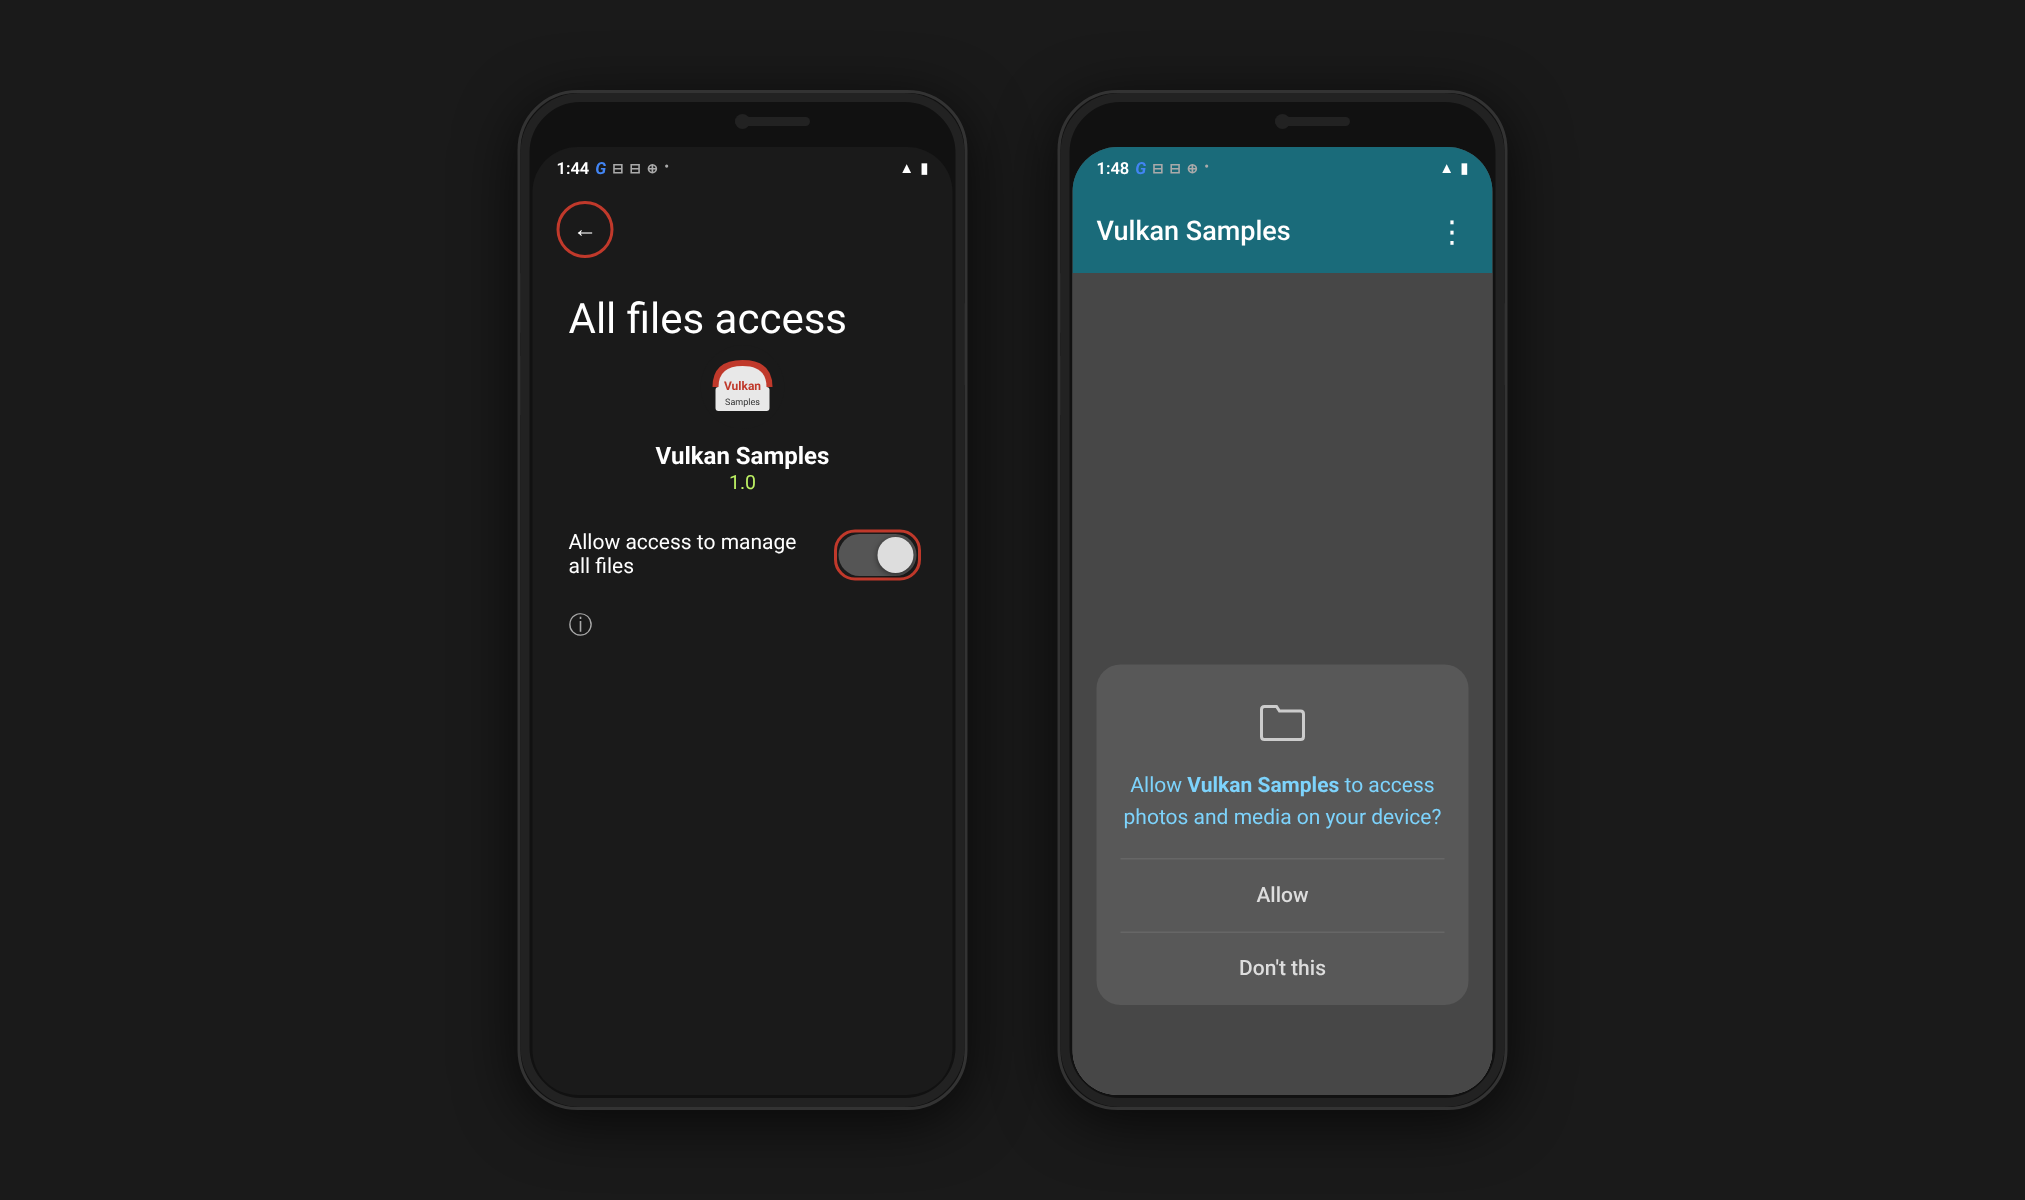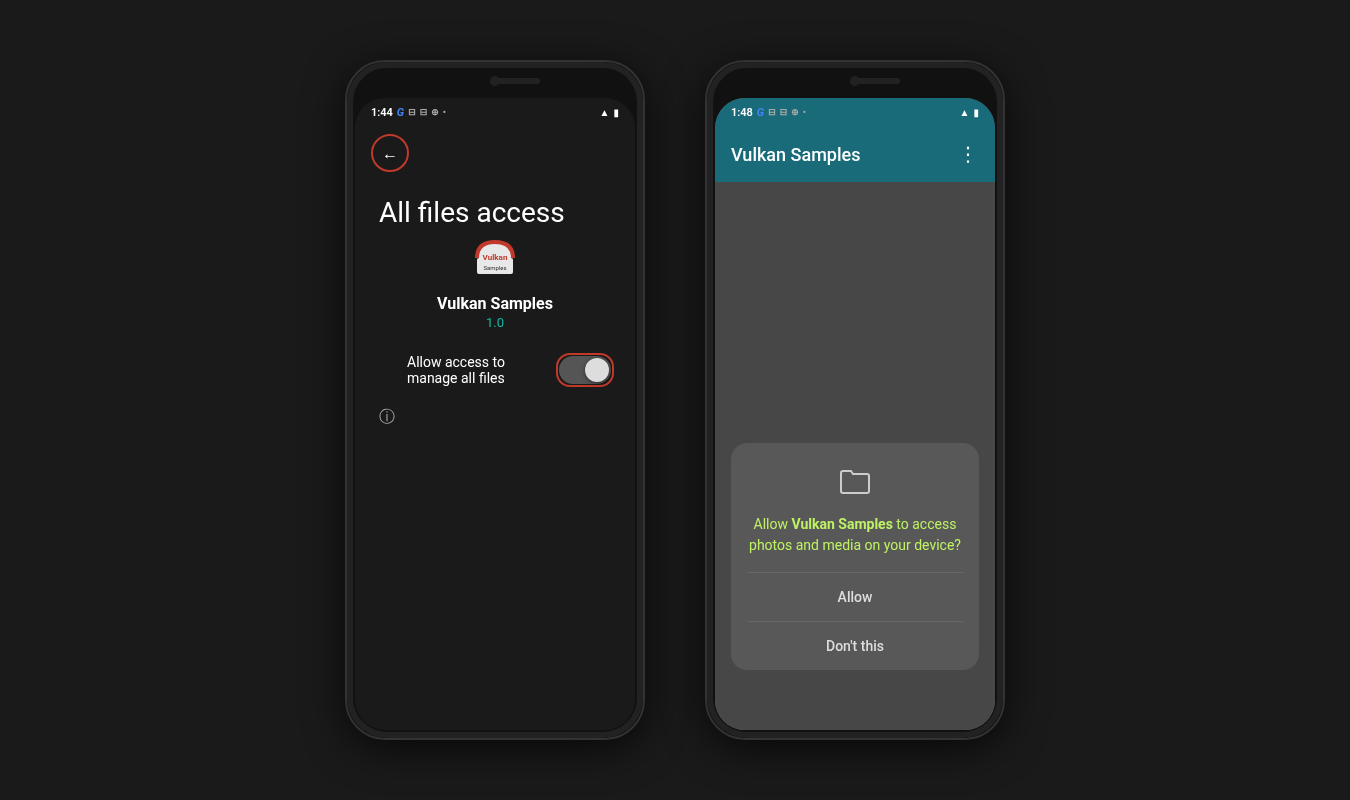--- a/index.html
+++ b/index.html
@@ -170,29 +170,28 @@
       margin-bottom: 8px;
     }
     .app-name {
       font-size: 16px;
       color: #fff;
       font-weight: 700;
       margin-bottom: 2px;
     }
     .app-version {
       font-size: 13px;
-      color: #14b8a6;
+      color: #bef264;
     }
 
     .toggle-row {
       display: flex;
       align-items: center;
       justify-content: space-between;
       margin-bottom: 20px;
-      margin-left: 28px;
     }
     .toggle-label {
       font-size: 14px;
       color: #fff;
       flex: 1;
       padding-right: 12px;
     }
     .toggle {
       width: 52px;
       height: 28px;
@@ -288,21 +287,21 @@
       flex-direction: column;
       align-items: center;
     }
     .dialog-folder-icon {
       font-size: 28px;
       color: #ddd;
       margin-bottom: 12px;
     }
     .dialog-text {
       font-size: 14px;
-      color: #bef264;
+      color: #7dd3fc;
       text-align: center;
       line-height: 1.5;
       margin-bottom: 16px;
     }
     .dialog-text strong {
       font-weight: 700;
     }
     .dialog-divider {
       width: 100%;
       height: 1px;

